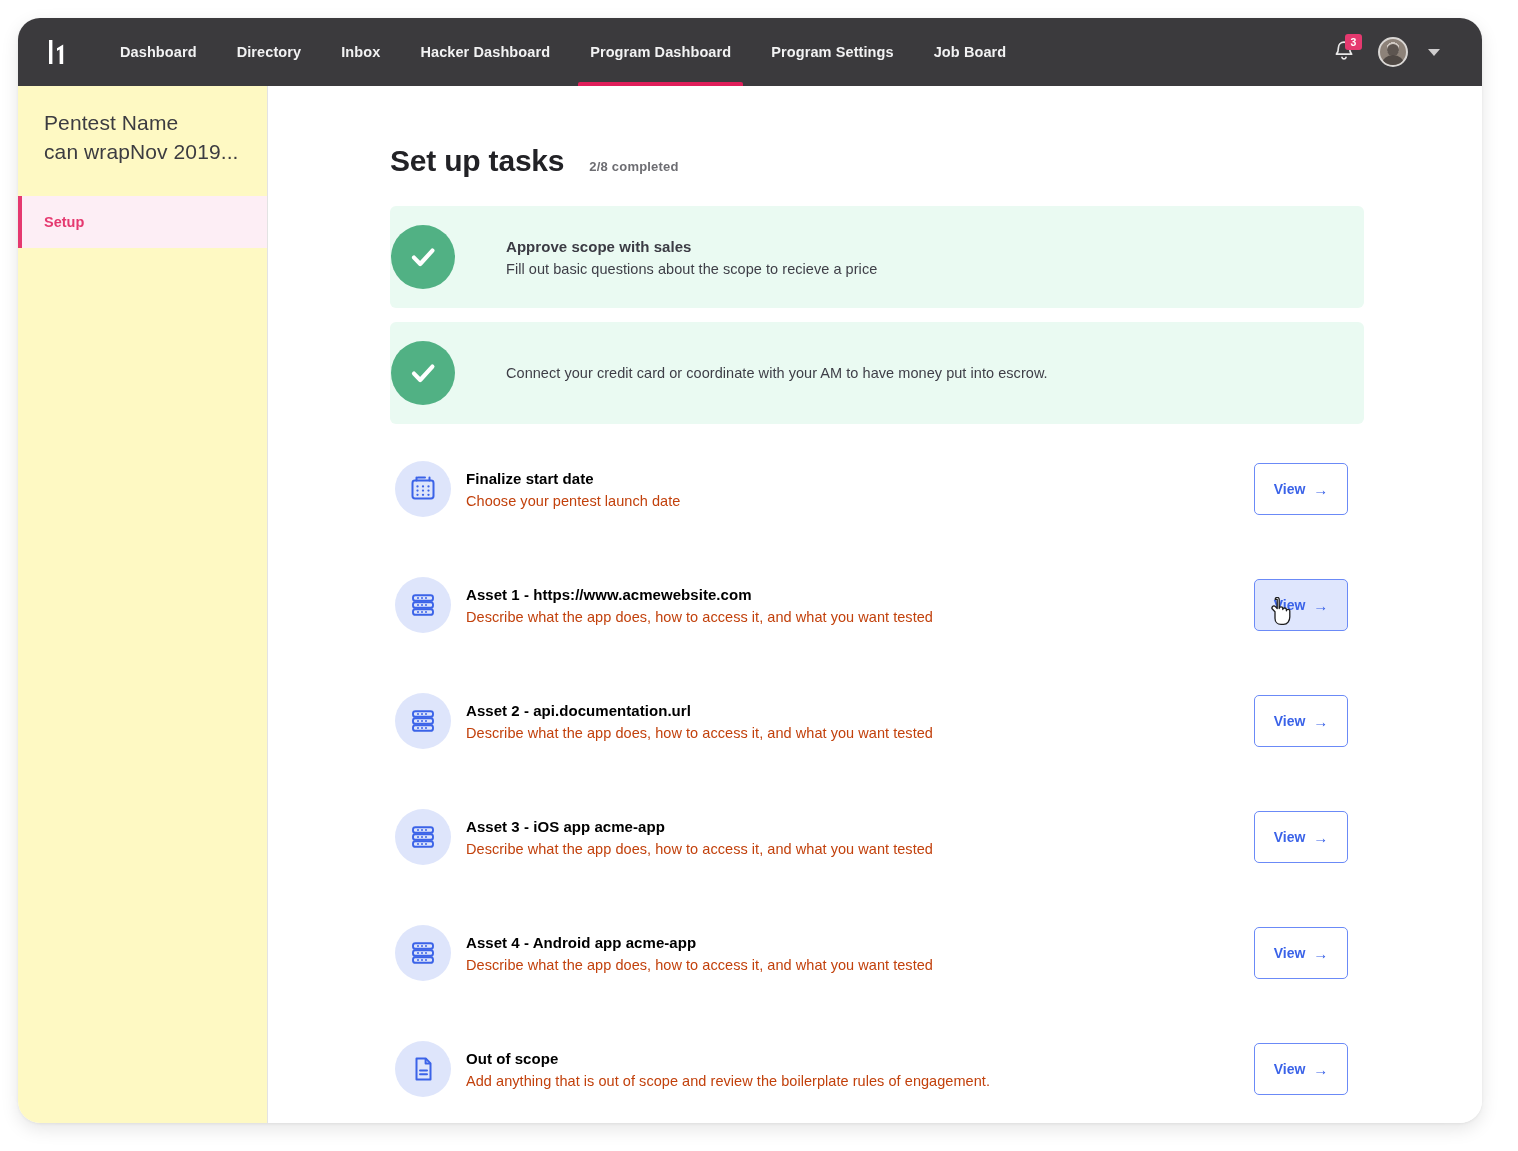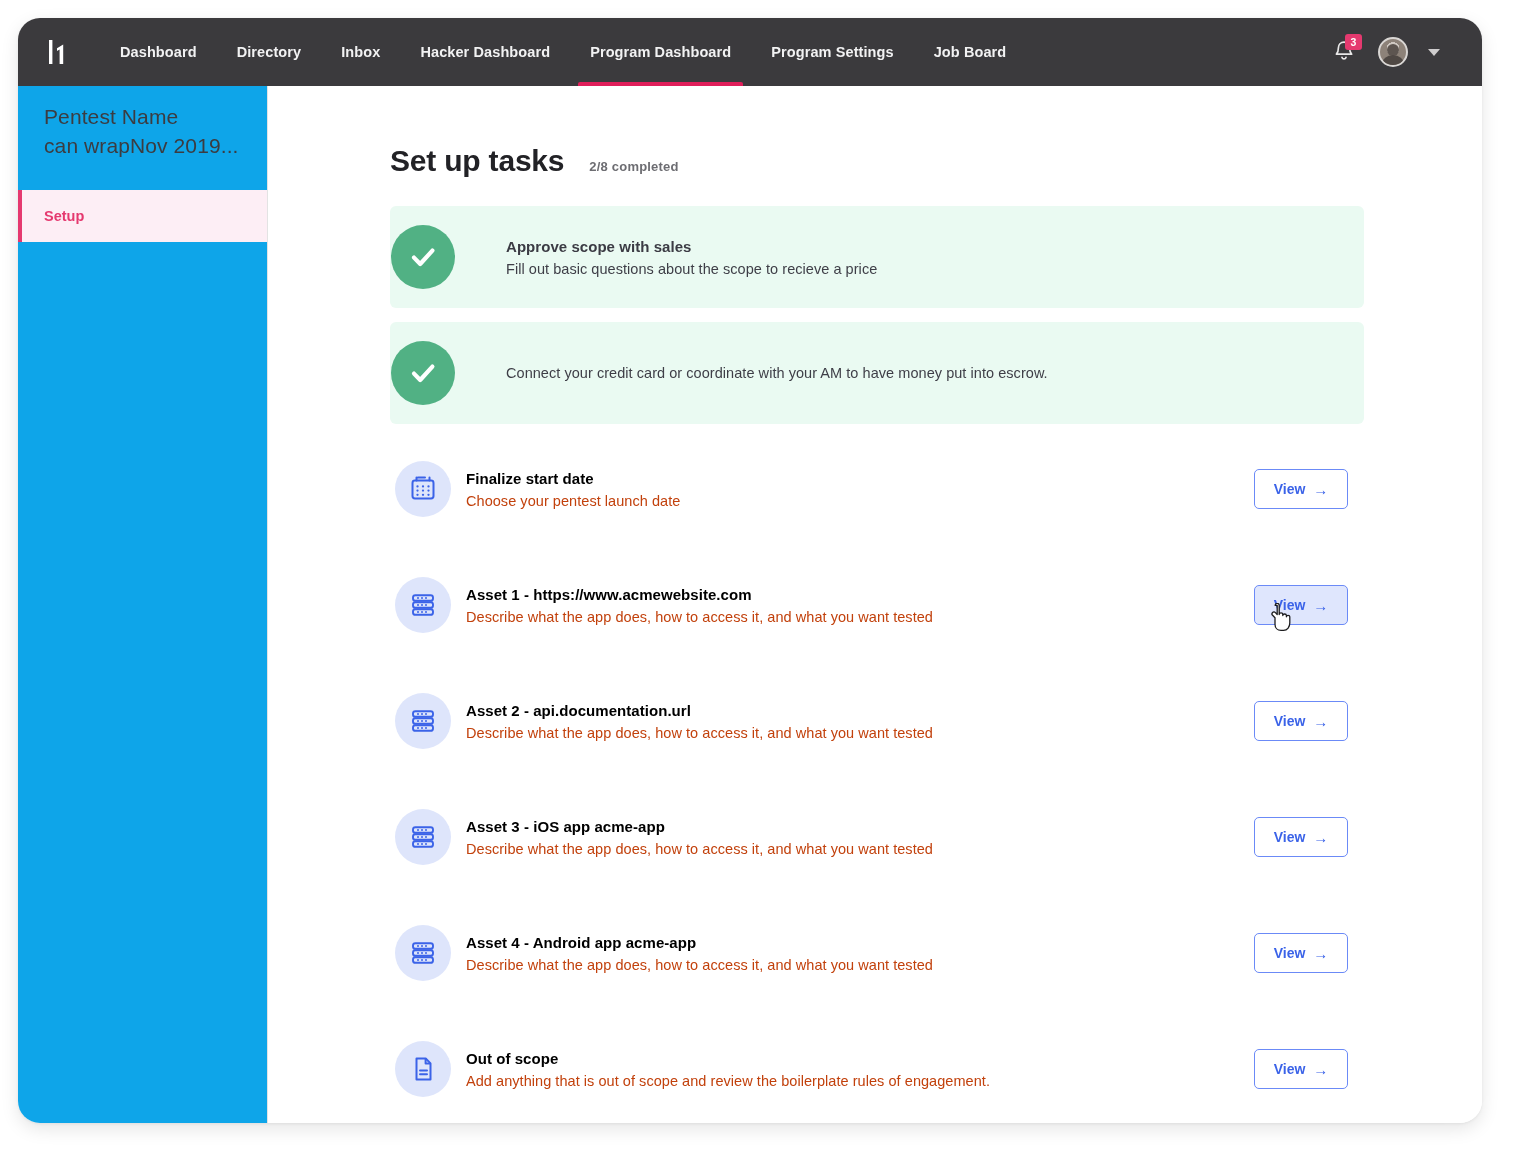--- a/index.html
+++ b/index.html
@@ -106,23 +106,23 @@
     cursor: pointer;
   }
 
   
   .body-row { display: flex; height: calc(1105px - 68px); }
 
   
   .sidebar {
     width: 250px;
     flex: 0 0 250px;
-    background: #0ea5e9;
+    background: #fef9c3;
     border-right: 1px solid #e3e3e3;
-    padding-top: 16px;
+    padding-top: 22px;
   }
   .pentest-title {
     padding: 0 26px;
     font-size: 21px;
     line-height: 29px;
     color: #3c3c41;
     font-weight: 400;
     letter-spacing: .1px;
   }
   .side-nav { margin-top: 30px; }
@@ -216,21 +216,21 @@
   .task-desc {
     font-size: 14.5px;
     color: #c2410c;
     letter-spacing: .05px;
   }
   .task.done .task-title { color: #3b3b44; }
   .task.done .task-desc { color: #3e3e47; }
 
   .view-btn {
     flex: 0 0 auto;
-    width: 94px; height: 40px;
+    width: 94px; height: 52px;
     border: 1px solid #6b8af7;
     border-radius: 5px;
     background: #ffffff;
     color: #3b63e8;
     font-size: 14px;
     font-weight: 700;
     display: flex; align-items: center; justify-content: center;
     gap: 8px;
     cursor: pointer;
     font-family: "Liberation Sans", sans-serif;

